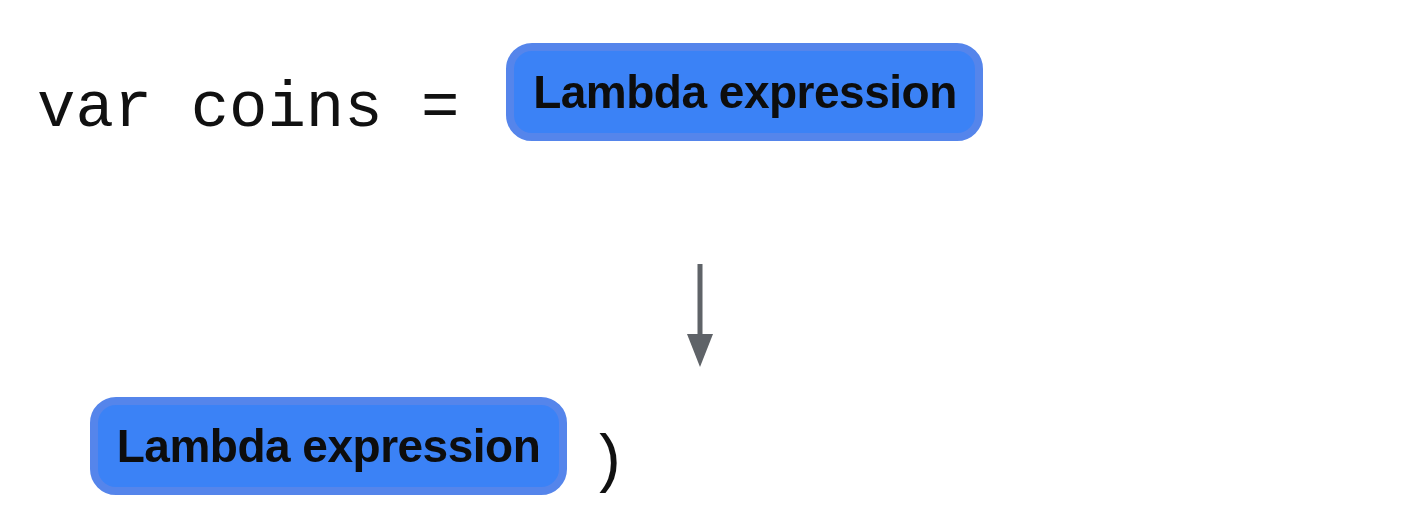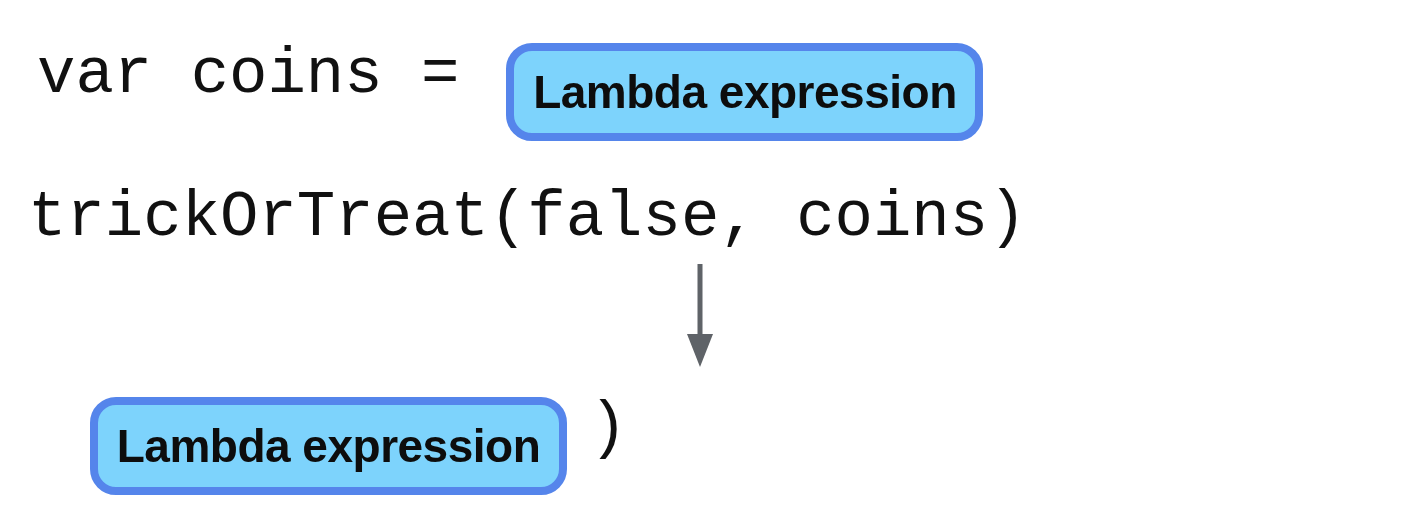--- a/index.html
+++ b/index.html
@@ -14,32 +14,32 @@
     font-family:"Liberation Mono","DejaVu Sans Mono",monospace;
     font-size:64px;
     font-weight:400;
     color:var(--code-text,#111111);
     white-space:pre;
     line-height:1;
   }
   .row{
     position:absolute;
     display:flex;
-    align-items:flex-start;
+    align-items:flex-end;
   }
   .row-1{left:37px;top:43px;height:98px;}
   .row-1 .badge{margin-left:47px;}
   .row-2{left:28px;top:186px;height:64px;}
   .row-3{left:28px;top:397px;height:98px;}
   .row-3 .badge{margin-left:62px;}
   .row-3 .code-suffix{margin-left:22px;}
   .badge{
     box-sizing:border-box;
     width:477px;height:98px;
-    background:#7dd3fc;
+    background:#3b82f6;
     border:8px solid var(--badge-border,#5585eb);
     border-radius:26px;
     display:flex;align-items:center;justify-content:center;
     flex:0 0 auto;
   }
   .badge-label{
     font-family:"Liberation Sans",sans-serif;
     font-weight:700;
     font-size:46px;
     letter-spacing:-0.5px;
@@ -57,23 +57,20 @@
 
 <div class="canvas">
 
   <div class="row row-1">
     <span class="code">var coins =</span>
     <span class="badge">
       <span class="badge-label">Lambda expression</span>
     </span>
   </div>
 
-  <div class="row row-2">
-    <span class="code">trickOrTreat(false, coins)</span>
-  </div>
 
   <svg class="arrow" viewBox="0 0 30 104" aria-hidden="true">
     <rect x="12.5" y="0" width="5" height="73" fill="var(--arrow,#5f6368)"></rect>
     <polygon points="2,70 28,70 15,103" fill="var(--arrow,#5f6368)"></polygon>
   </svg>
 
   <div class="row row-3">
     <span class="badge">
       <span class="badge-label">Lambda expression</span>
     </span>

